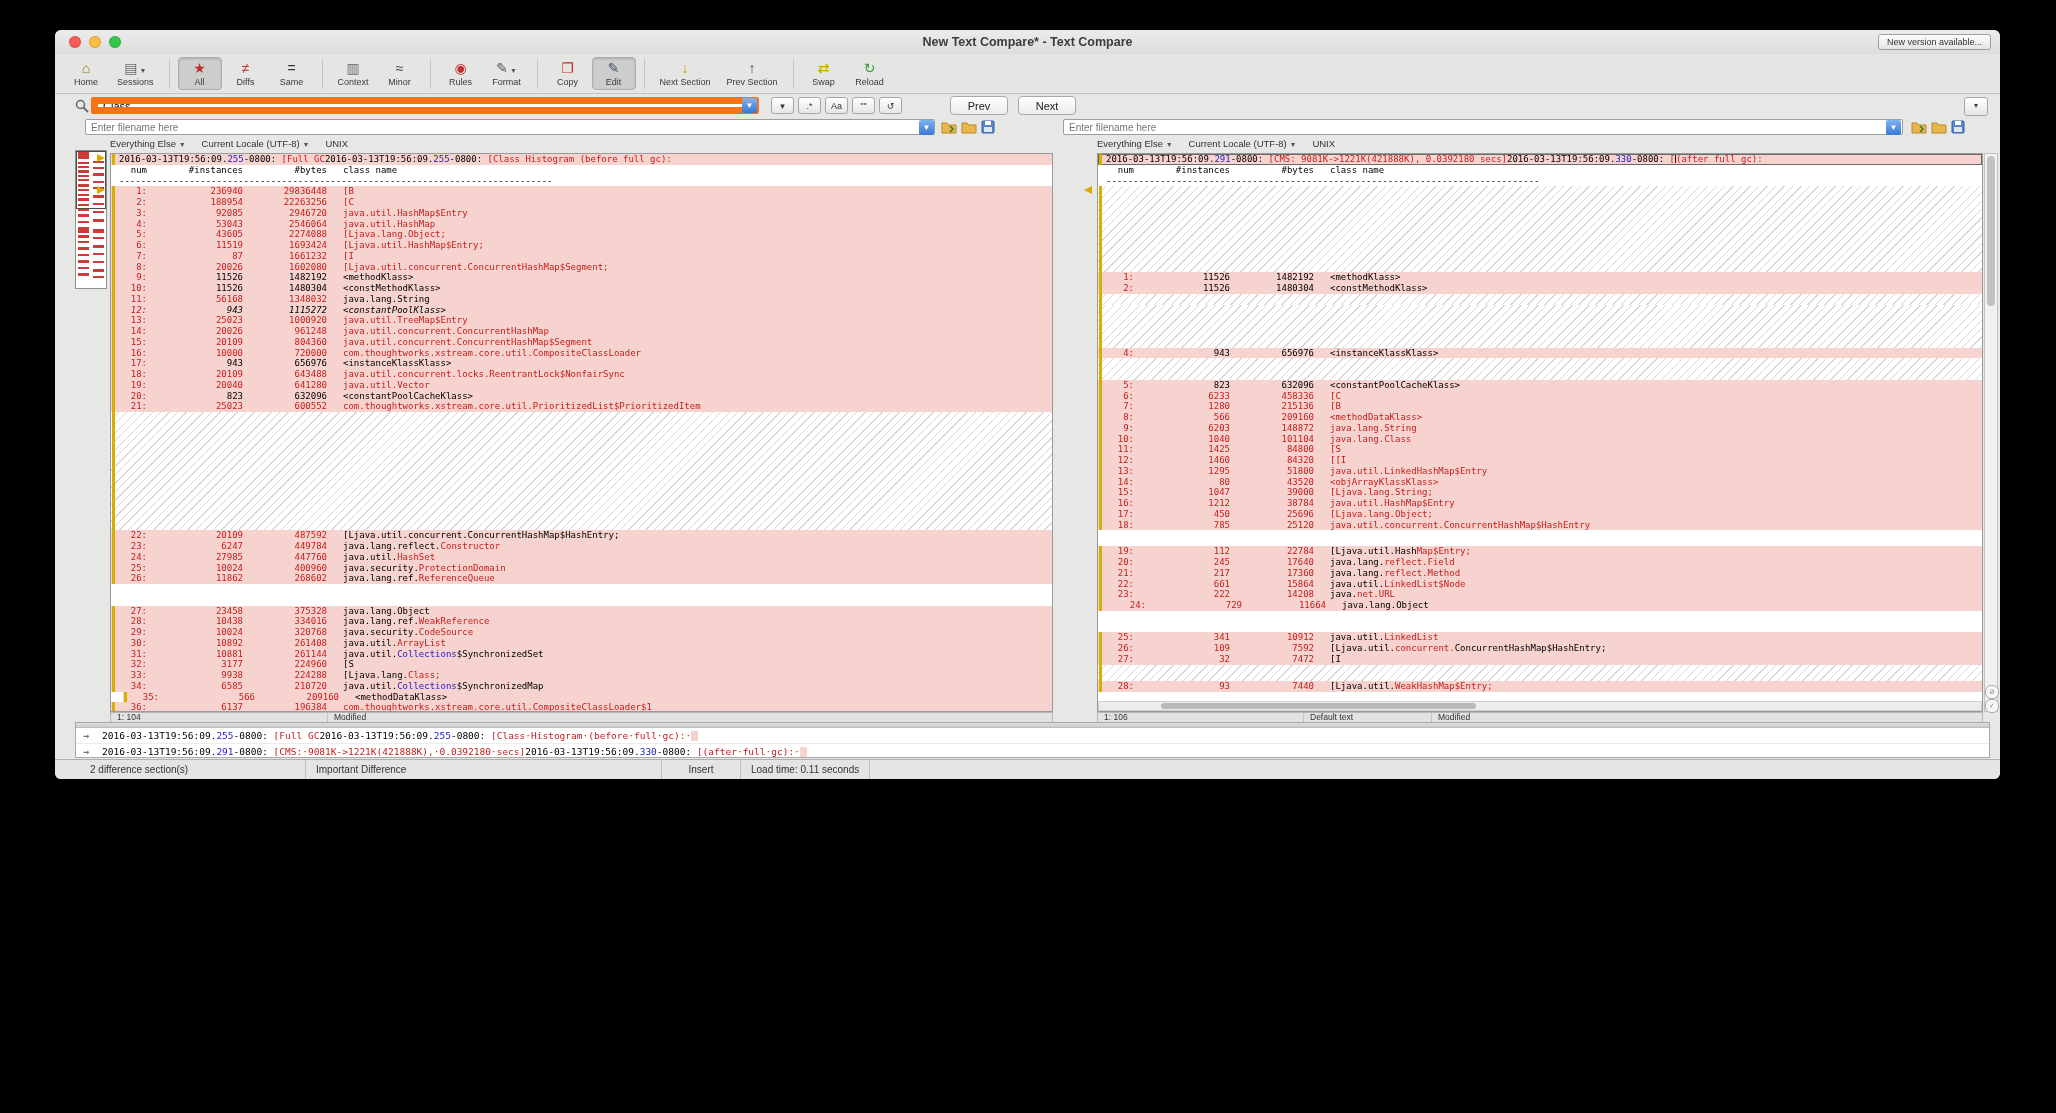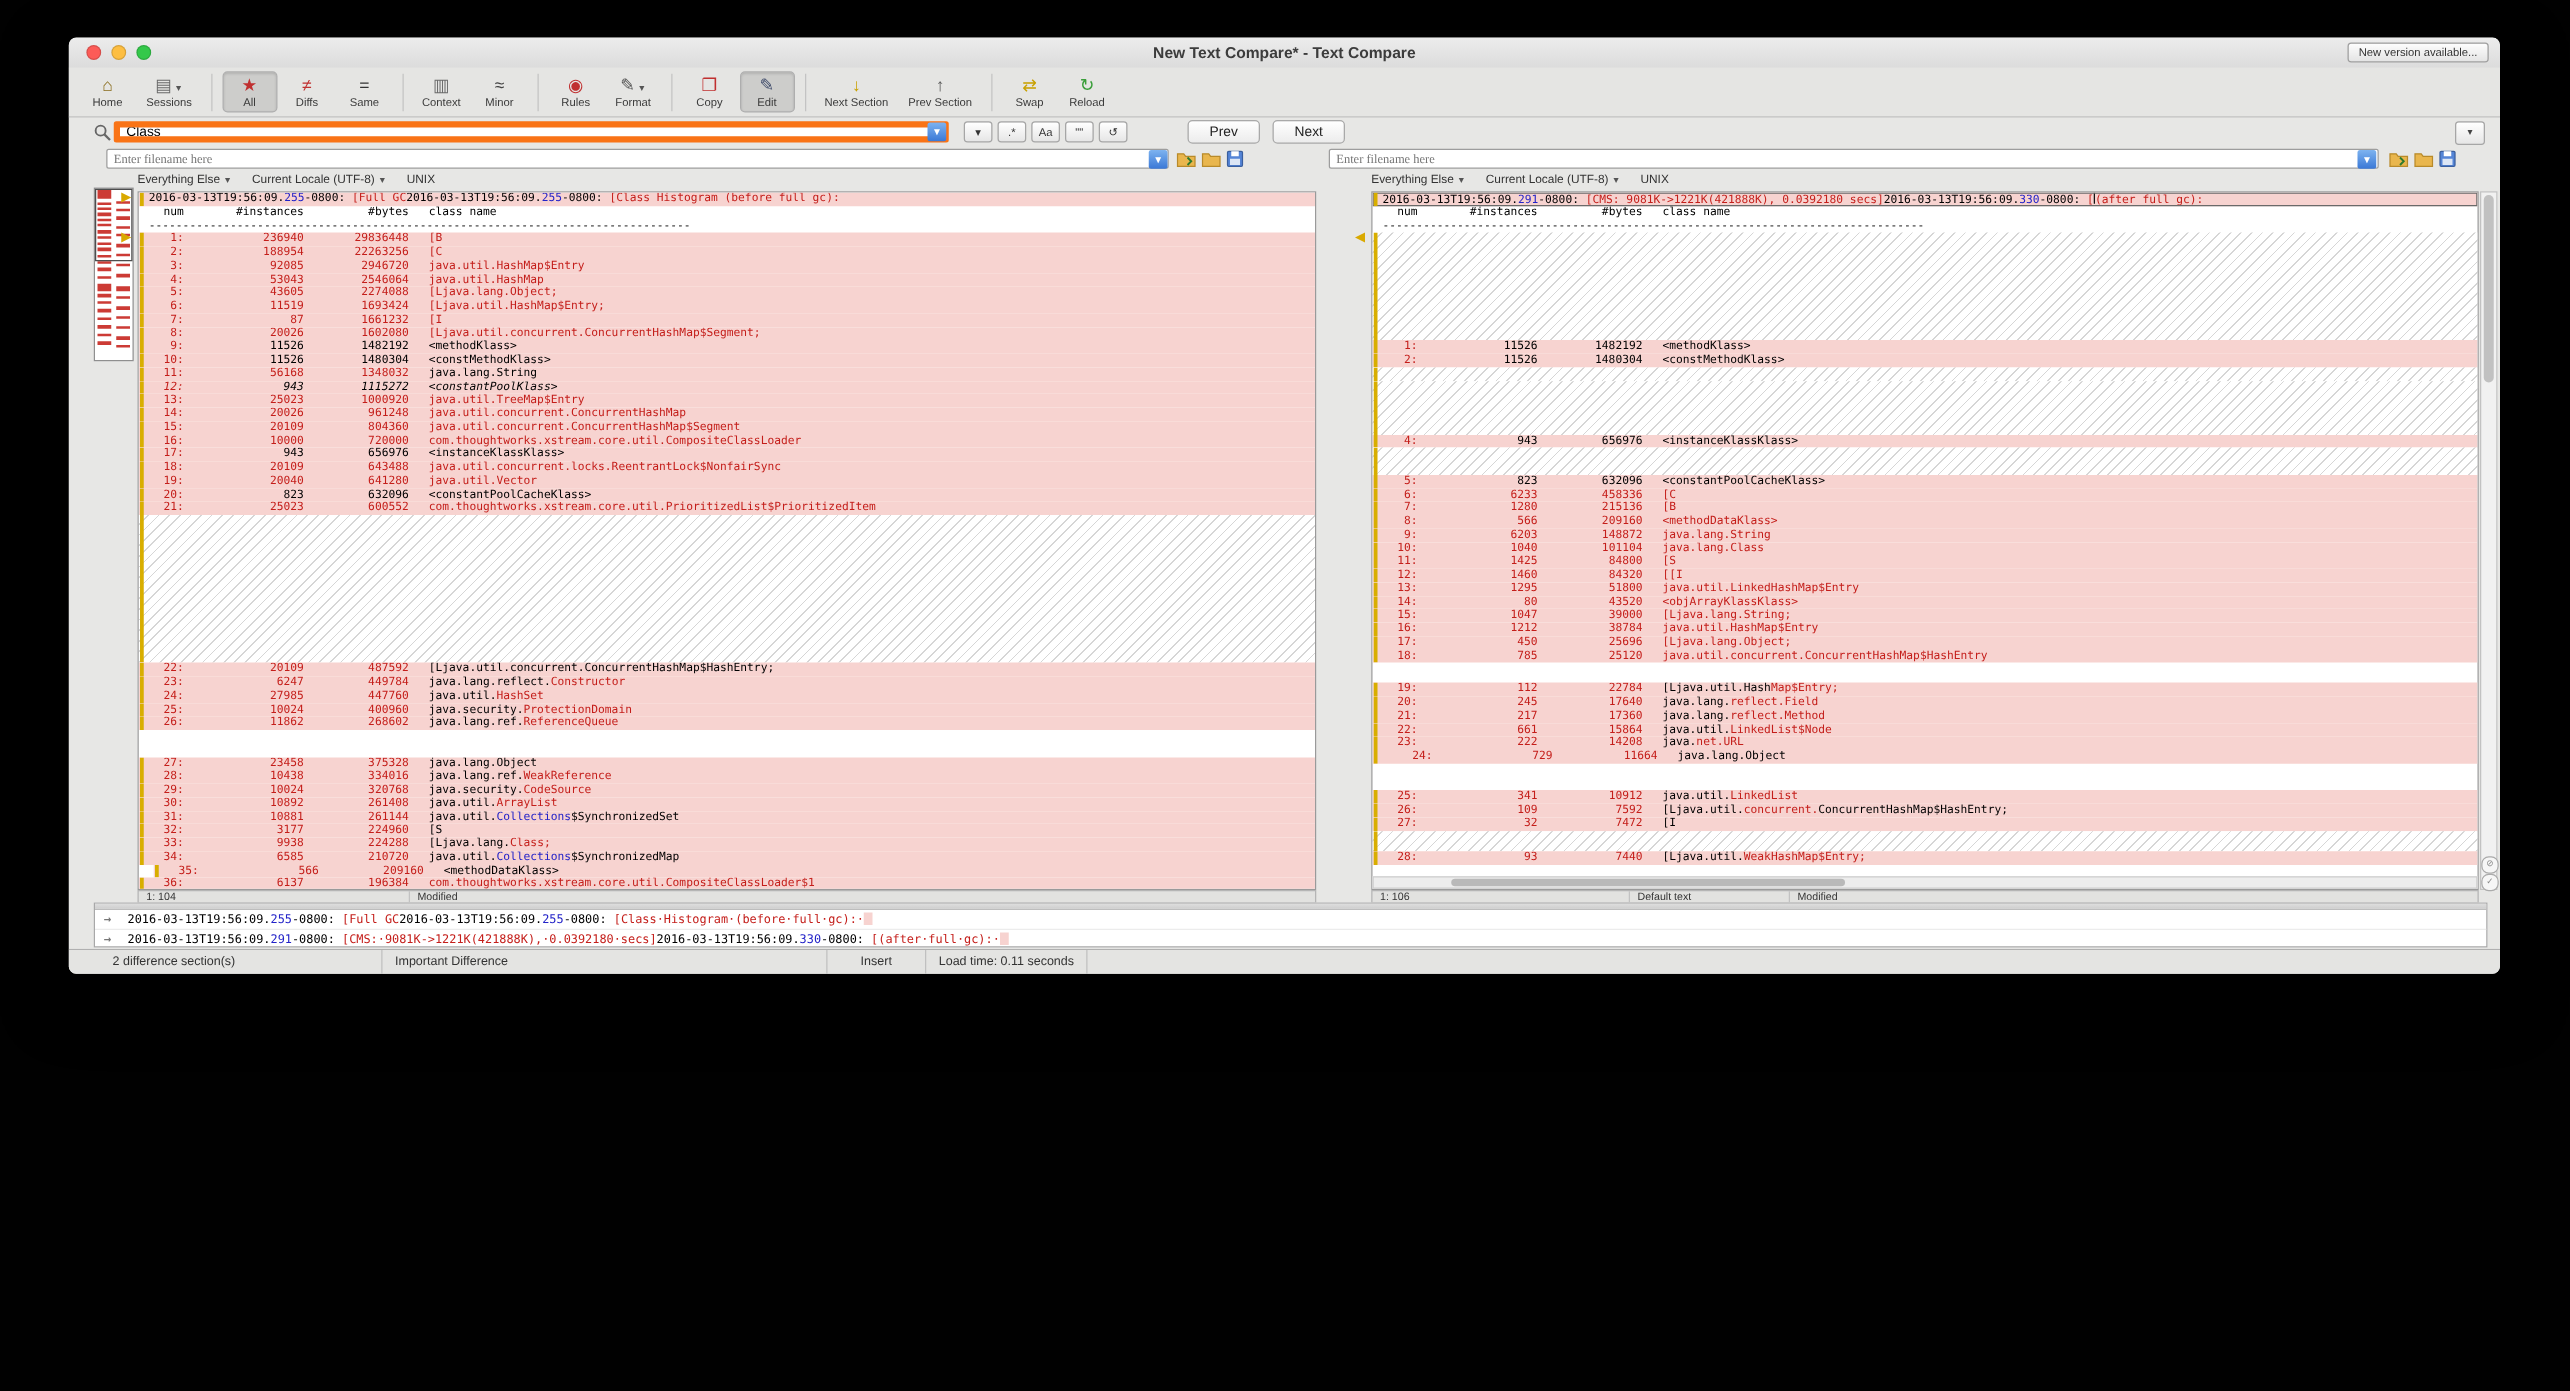--- a/index.html
+++ b/index.html
@@ -25,36 +25,36 @@
   .titem{display:flex;flex-direction:column;align-items:center;padding:2px 6px;margin:0 1px;
          border:1px solid transparent;border-radius:4px;min-width:30px;cursor:default;}
   .titem.selected{background:#cdcdcb;border-color:#aeaeae;box-shadow:inset 0 1px 2px rgba(0,0,0,.15);}
   .ticon{height:16px;font-size:14px;line-height:16px;}
   .tdd{font-size:7px;color:#555;margin-left:2px;}
   .tlabel{font-size:9px;color:#3a3a3a;margin-top:1px;white-space:nowrap;}
   .tsep{width:1px;height:30px;background:#c3c3c3;margin:0 7px;}
   
   .searchrow{position:absolute;left:0;top:66px;right:0;height:22px;}
   .mag{position:absolute;left:20px;top:3px;}
-  .search-input{position:absolute;left:36px;top:1px;width:668px;height:17px;border:5px solid #f97316;
+  .search-input{position:absolute;left:36px;top:1px;width:668px;height:17px;border:7px solid #f97316;
                 border-radius:2px;font-size:11px;padding:0 18px 0 5px;box-sizing:border-box;
                 font-family:inherit;background:#fff;color:#000;}
   .dd-blue{position:absolute;width:15px;height:15px;background:linear-gradient(#7db3f0,#3a78d6);
            border-radius:2px;color:#fff;font-size:8px;text-align:center;line-height:15px;}
   .sbtns{position:absolute;left:716px;top:1px;display:flex;gap:4px;}
   .sbtn{width:23px;height:17px;border:1px solid #a6a6a6;border-radius:3px;font-size:9px;color:#333;
         background:linear-gradient(#fff,#e6e6e6);text-align:center;line-height:16px;font-family:inherit;padding:0;}
   .macbtn{position:absolute;top:0;width:58px;height:19px;border:1px solid #a9a9a9;border-radius:4px;
           background:linear-gradient(#ffffff,#ececec);font-size:11px;color:#222;font-family:inherit;padding:0;}
   .expander{position:absolute;right:12px;top:1px;width:22px;height:17px;border:1px solid #a6a6a6;border-radius:3px;
             background:linear-gradient(#fff,#e6e6e6);font-size:8px;color:#444;line-height:16px;text-align:center;}
   
   .filerow{position:absolute;left:0;top:88px;right:0;height:20px;}
   .fn-input{position:absolute;top:1px;height:16px;border:1px solid #9d9d9d;border-radius:2px;font-size:10px;
-            padding:0 18px 0 5px;box-sizing:border-box;font-family:Liberation Serif, serif;background:#fff;color:#555;}
+            padding:0 18px 0 5px;box-sizing:border-box;font-family:Liberation Sans, sans-serif;background:#fff;color:#555;}
   .ficon{position:absolute;top:2px;width:16px;height:14px;}
   
   .paneheads{position:absolute;left:0;top:108px;right:0;height:15px;font-size:9.5px;color:#333;}
   .phmenu{position:absolute;display:flex;gap:16px;white-space:nowrap;}
   .phitem .caretdn{font-size:7px;color:#555;}
   
   .map{position:absolute;left:20px;top:120px;width:30px;height:137px;background:#fff;border:1px solid #8f8f8f;}
   .map .mmark{position:absolute;background:#cc3b35;}
   .map .mview{position:absolute;left:0;top:0;right:0;border:1px solid #4d4d4d;box-sizing:border-box;}
   

